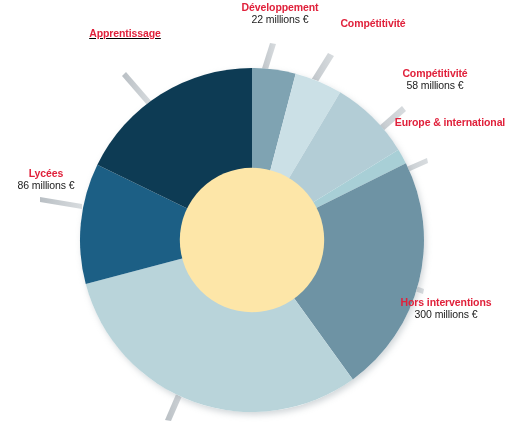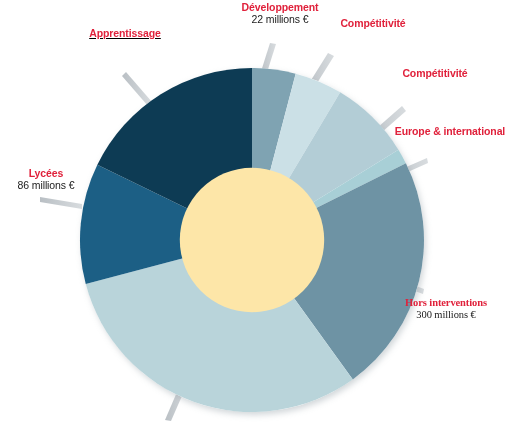--- a/index.html
+++ b/index.html
@@ -30,22 +30,22 @@
     display:block;
     color:#1a1a1a;
     font-size:10.5px;
     letter-spacing:-0.1px;
   }
 
   
   #lbl-developpement{left:218px;top:2px;width:124px;}
   #lbl-attractivite{left:318px;top:18px;width:110px;}
   #lbl-competitivite{left:376px;top:68px;width:118px;text-align:center;}
-  #lbl-europe{left:386px;top:126px;width:128px;text-align:center;}
-  #lbl-hors{left:378px;top:297px;width:136px;font-family:Liberation Serif, serif;}
+  #lbl-europe{left:386px;top:117px;width:128px;text-align:center;}
+  #lbl-hors{left:378px;top:297px;width:136px;}
   #lbl-transports{left:52px;top:413px;width:160px;}
   #lbl-lycees{left:-6px;top:168px;width:104px;}
   #lbl-apprentissage{left:34px;top:28px;width:182px;text-decoration:underline;}
 </style>
 </head>
 <body>
 
 <div id="chart-root">
 
   <svg id="donut" width="514" height="443" viewBox="0 0 514 443">
@@ -98,20 +98,21 @@
     <span class="cat">Développement</span>
     <span class="val">22 millions €</span>
   </div>
 
   <div class="label" id="lbl-attractivite">
     <span class="cat">Compétitivité</span>
   </div>
 
   <div class="label" id="lbl-competitivite">
     <span class="cat">Compétitivité</span>
+    <span class="val">58 millions €</span>
   </div>
 
   <div class="label" id="lbl-europe">
     <span class="cat">Europe &amp; international</span>
   </div>
 
   <div class="label" id="lbl-hors">
     <span class="cat">Hors interventions</span>
     <span class="val">300 millions €</span>
   </div>

